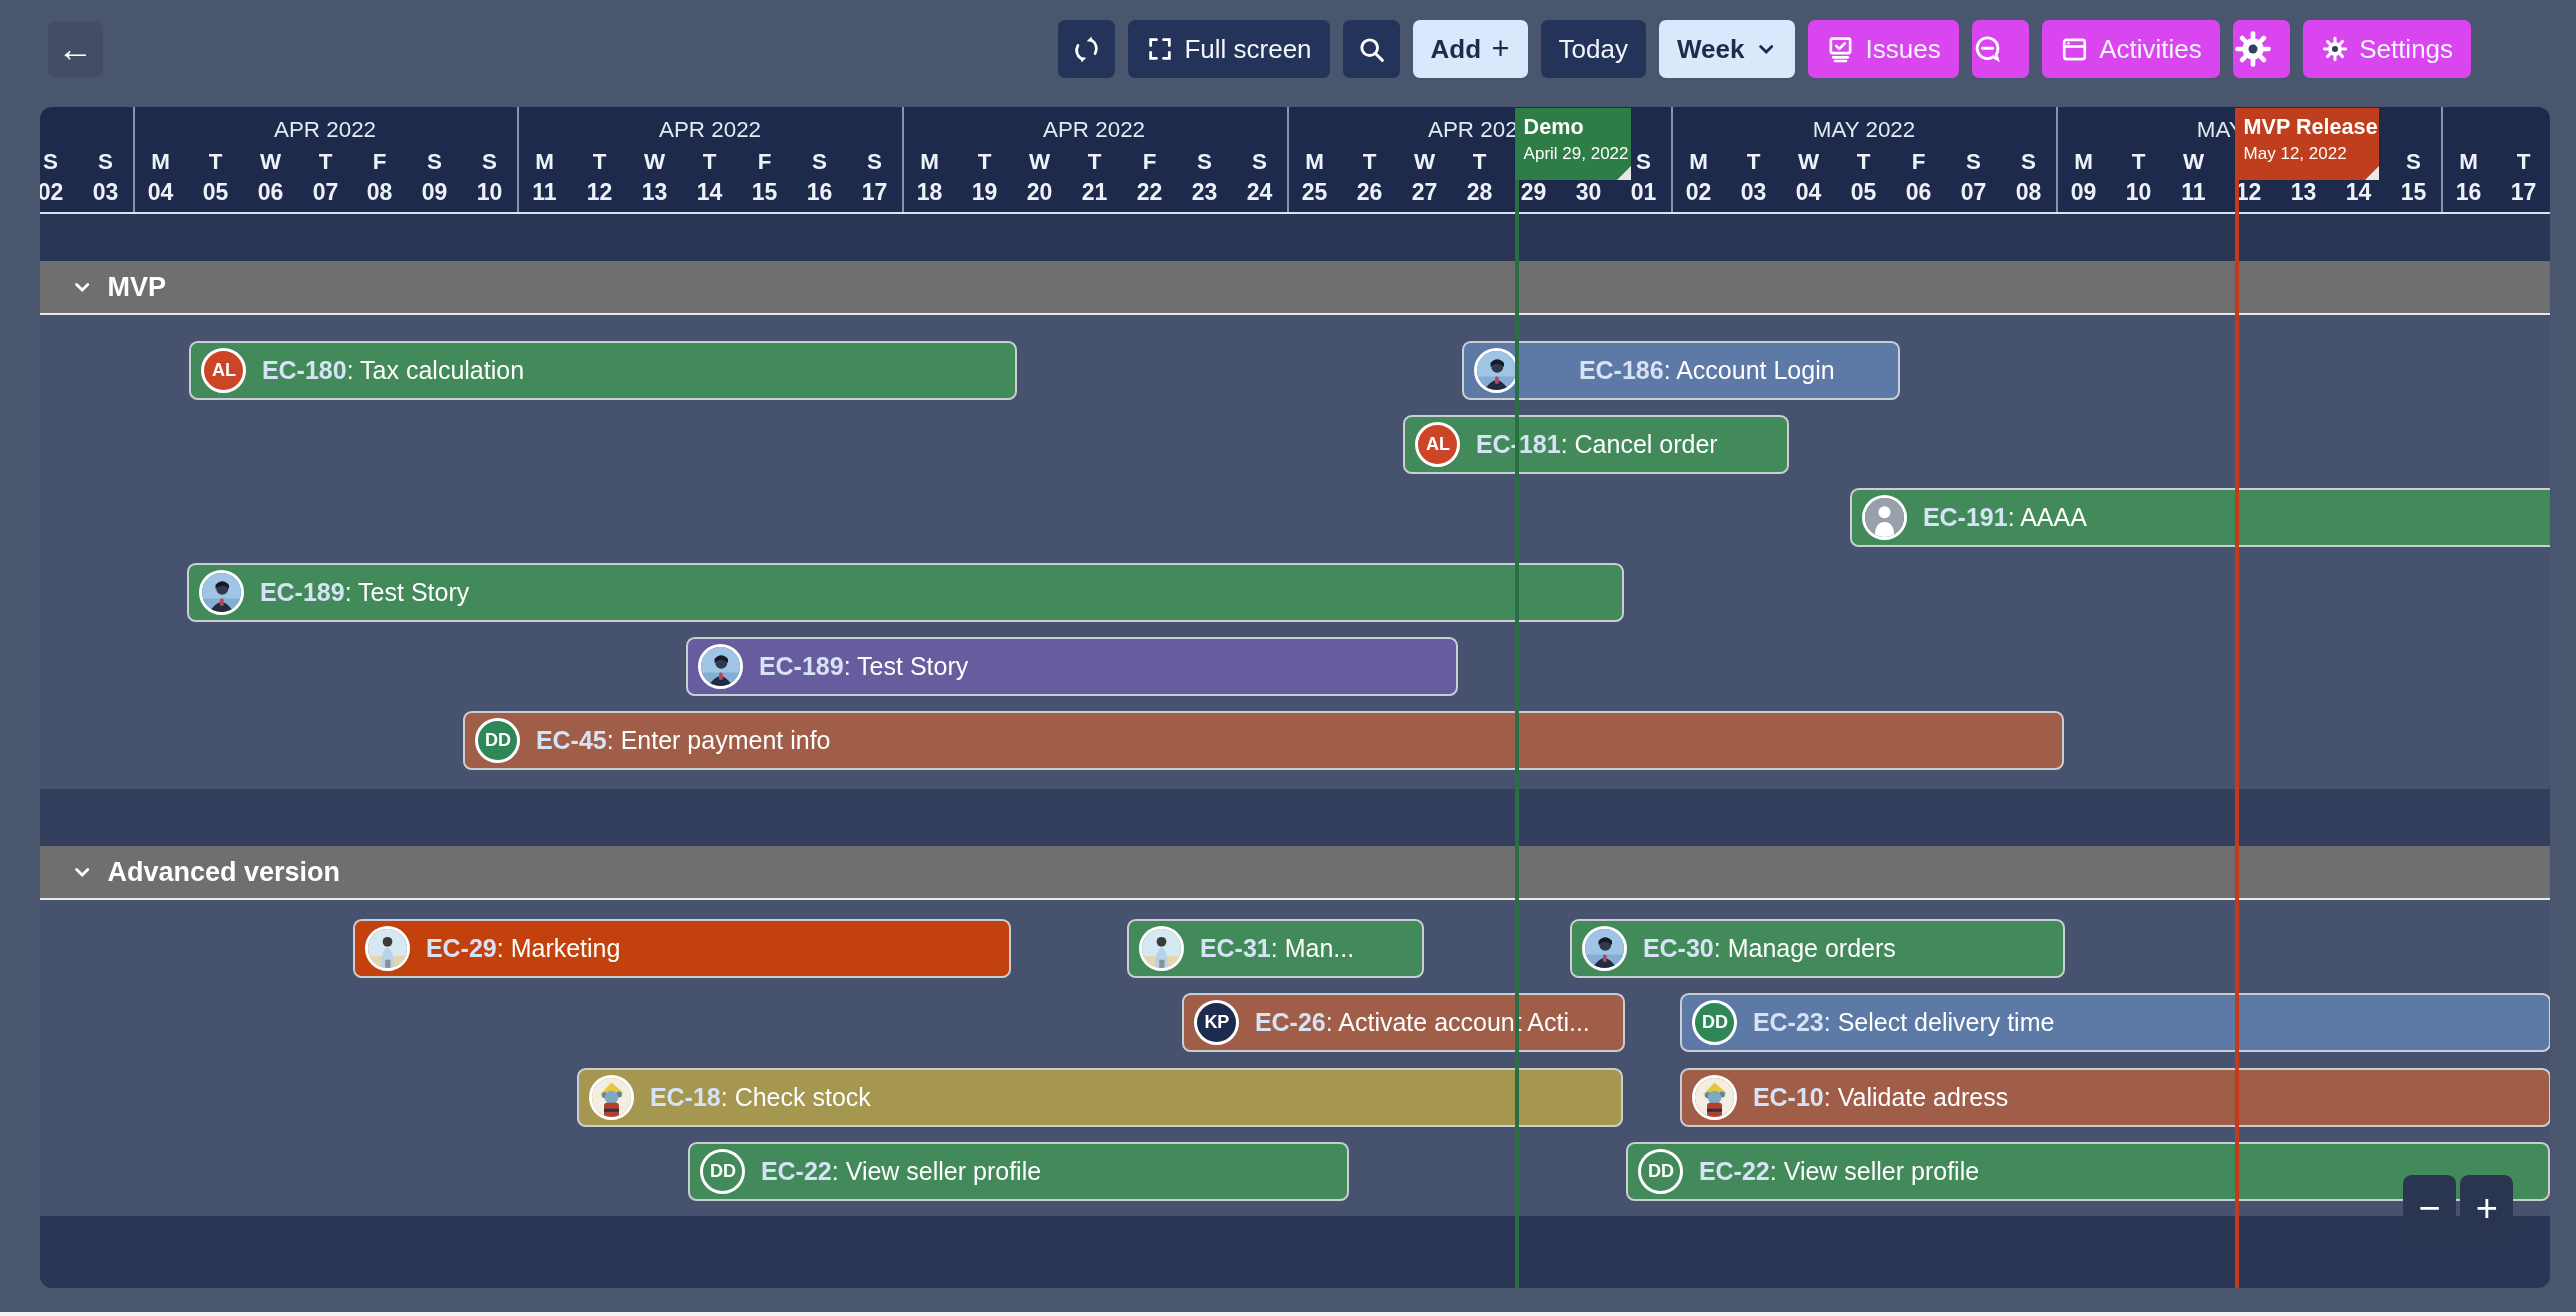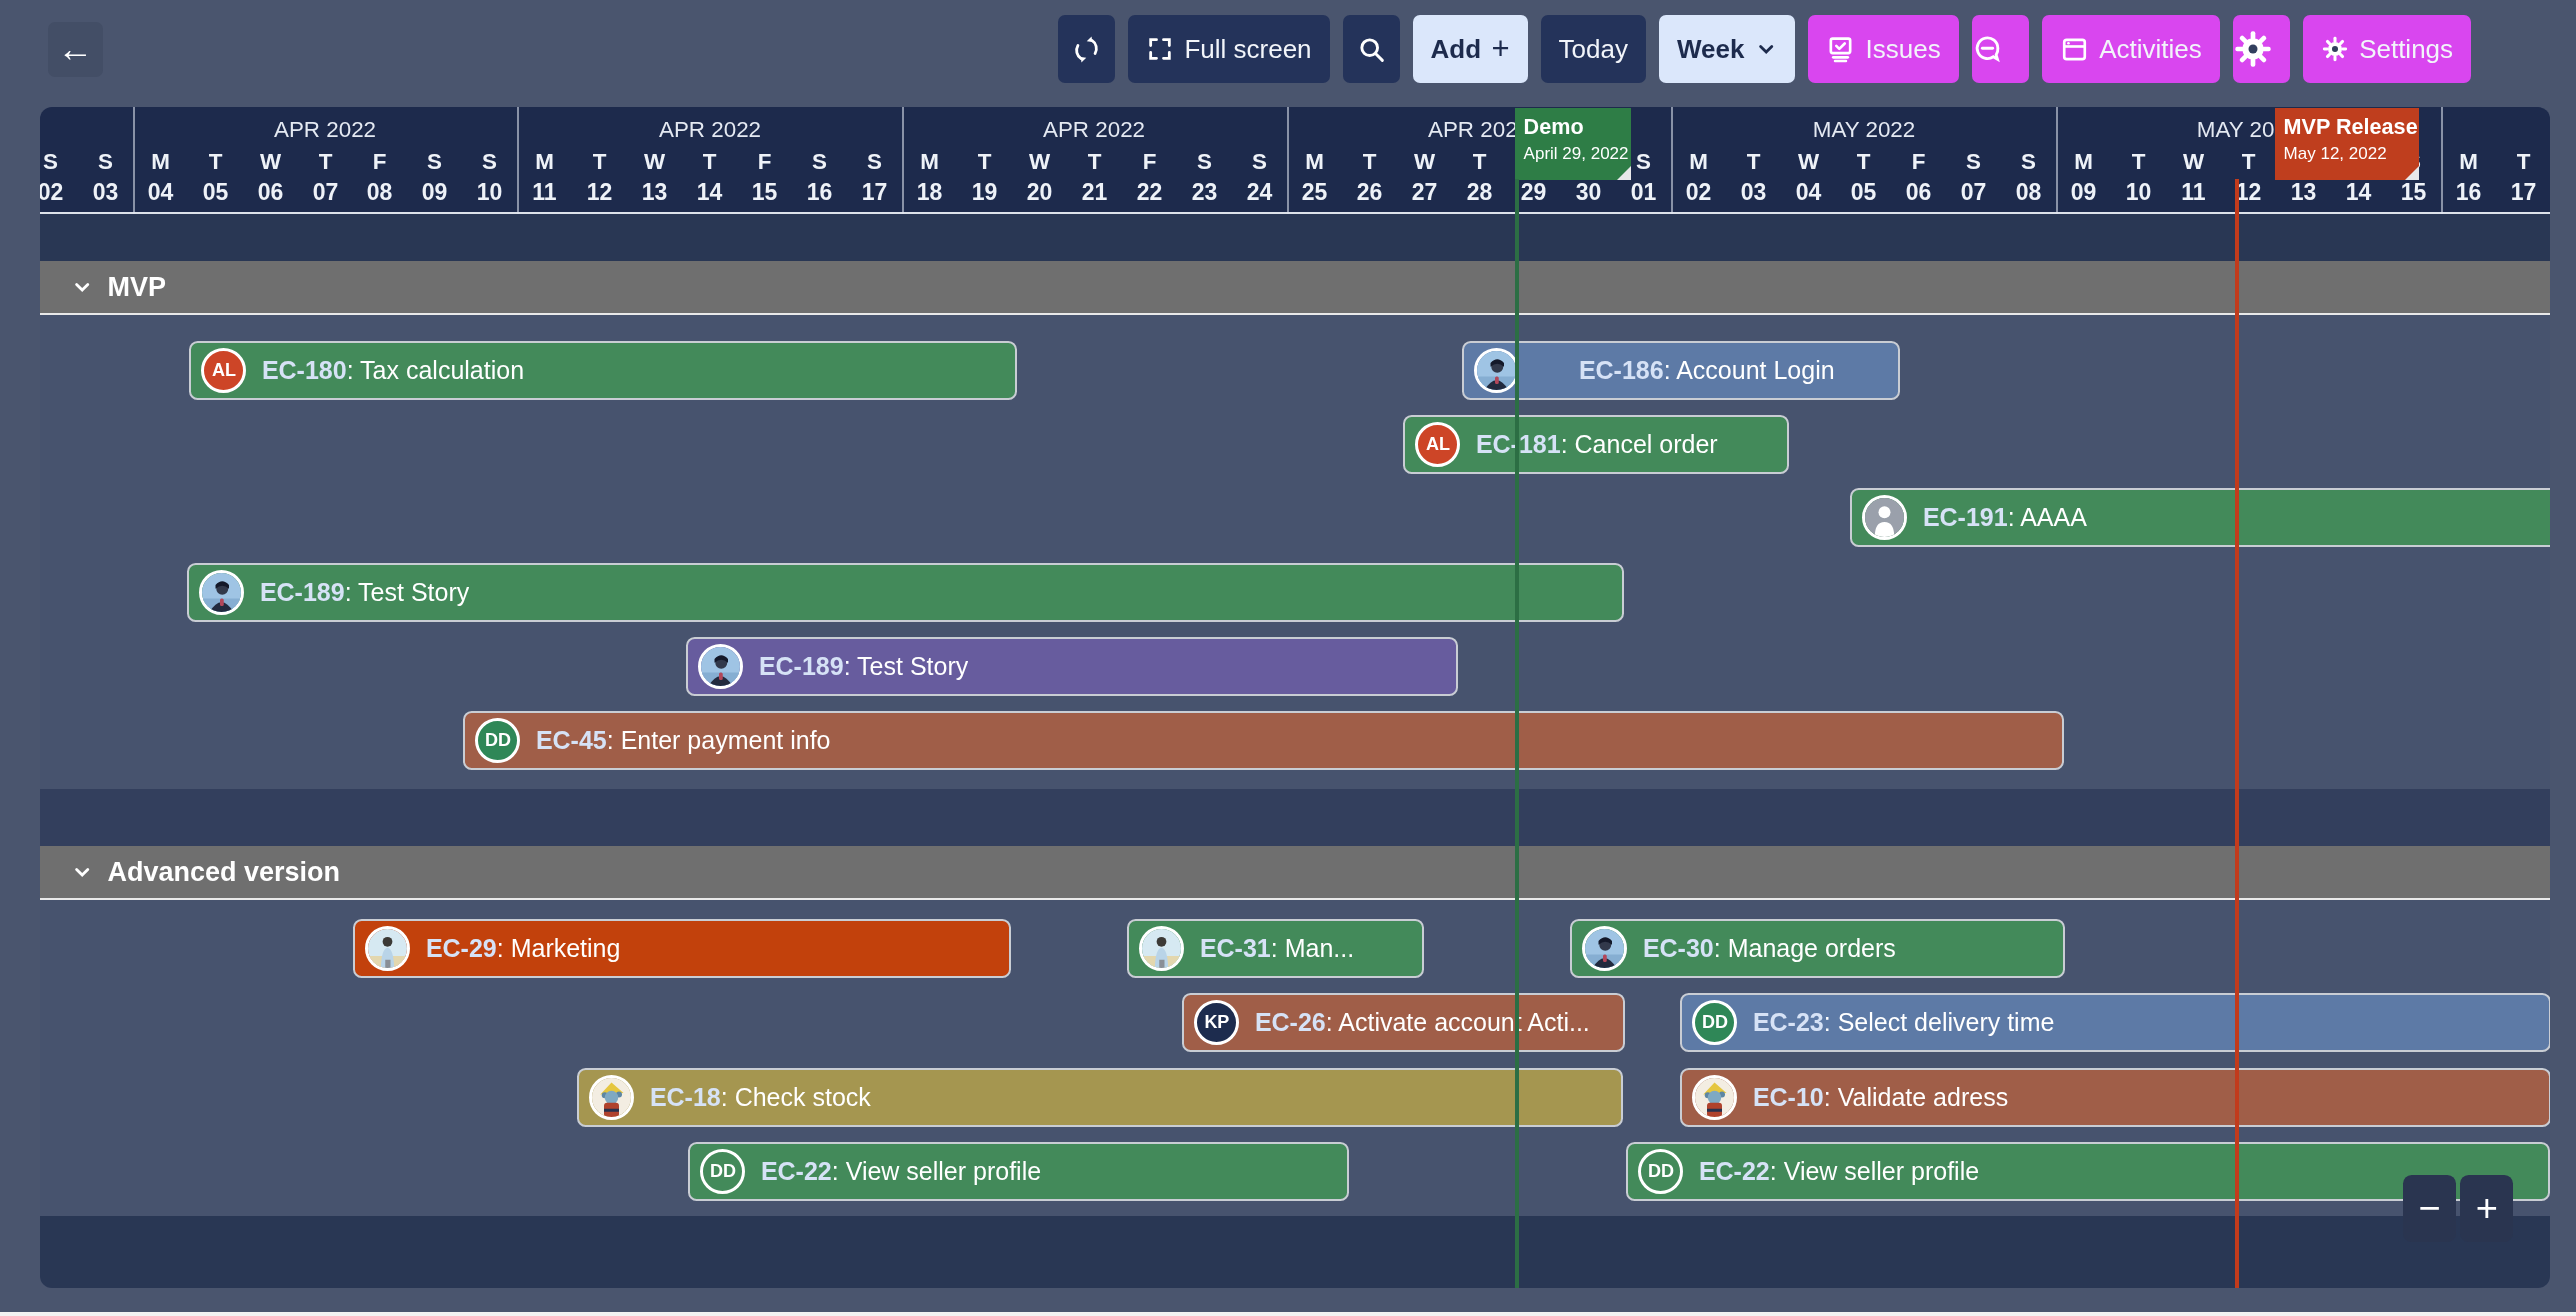--- a/index.html
+++ b/index.html
@@ -6,21 +6,21 @@
   html,body { width:2576px; height:1316px; overflow:hidden; }
   body { font-family:"Liberation Sans","DejaVu Sans",sans-serif; background:#4a556e; position:relative; }
 
   
   .topbar { position:absolute; left:0; top:0; width:2576px; height:98px; background:#4a556e; }
   .back-btn { position:absolute; left:48px; top:21.6px; width:55px; height:55px; border-radius:7px;
               background:#434e66; color:#fff; font-size:36px; display:flex; align-items:center; justify-content:center; cursor:pointer; }
   .page-title { position:absolute; left:121px; top:0; height:98px; display:flex; align-items:center;
                 color:#ffffff; font-size:29px; font-weight:bold; letter-spacing:0.3px; }
   .toolbar { position:absolute; left:1058px; top:21.6px; height:55px; display:flex; gap:13px; align-items:center; }
-  .tb-btn { height:68px; border-radius:7px; display:flex; align-items:center; gap:10.4px;
+  .tb-btn { height:58px; border-radius:7px; display:flex; align-items:center; gap:10.4px;
             padding:0 18px; font-size:26px; color:#f2f5fa; background:#24335a; cursor:pointer; white-space:nowrap; }
   .tb-btn.icon-only { width:57px; padding:0; justify-content:center; }
   .tb-btn.light { background:#dbe7fb; color:#1d2b4d; font-weight:bold; }
   .tb-btn.right { background:#d946ef;justify-content:space-between; }
   .tb-btn svg { display:block; }
 
   
   .panel { position:absolute; left:40px; top:107px; width:2510px; height:1181px;
            background:#47536e; border-radius:12px; overflow:hidden; }
   .panel-header { position:absolute; left:0; top:0; width:100%; height:107px; background:#1d2a4c;
@@ -544,21 +544,21 @@
       </div>
       <div class="day-cell" style="left: 2456px;">
         <span class="day-letter">T</span>
         <span class="day-num">17</span>
       </div>
       <div class="flag" style="left: 1475px; width: 116px; background: rgb(46, 125, 70);">
         <div class="flag-name">Demo</div>
         <div class="flag-date">April 29, 2022</div>
         <div class="flag-fold"></div>
       </div>
-      <div class="flag" style="left: 2195px; width: 144px; background: rgb(191, 62, 30); margin-left: 40px;">
+      <div class="flag" style="left: 2195px; width: 144px; background: rgb(191, 62, 30);">
         <div class="flag-name">MVP Release</div>
         <div class="flag-date">May 12, 2022</div>
         <div class="flag-fold"></div>
       </div>
     </div>
 </div>
 
 <div class="zoom-ctrl">
   <div class="zoom-btn">−</div>
   <div class="zoom-btn">+</div>

